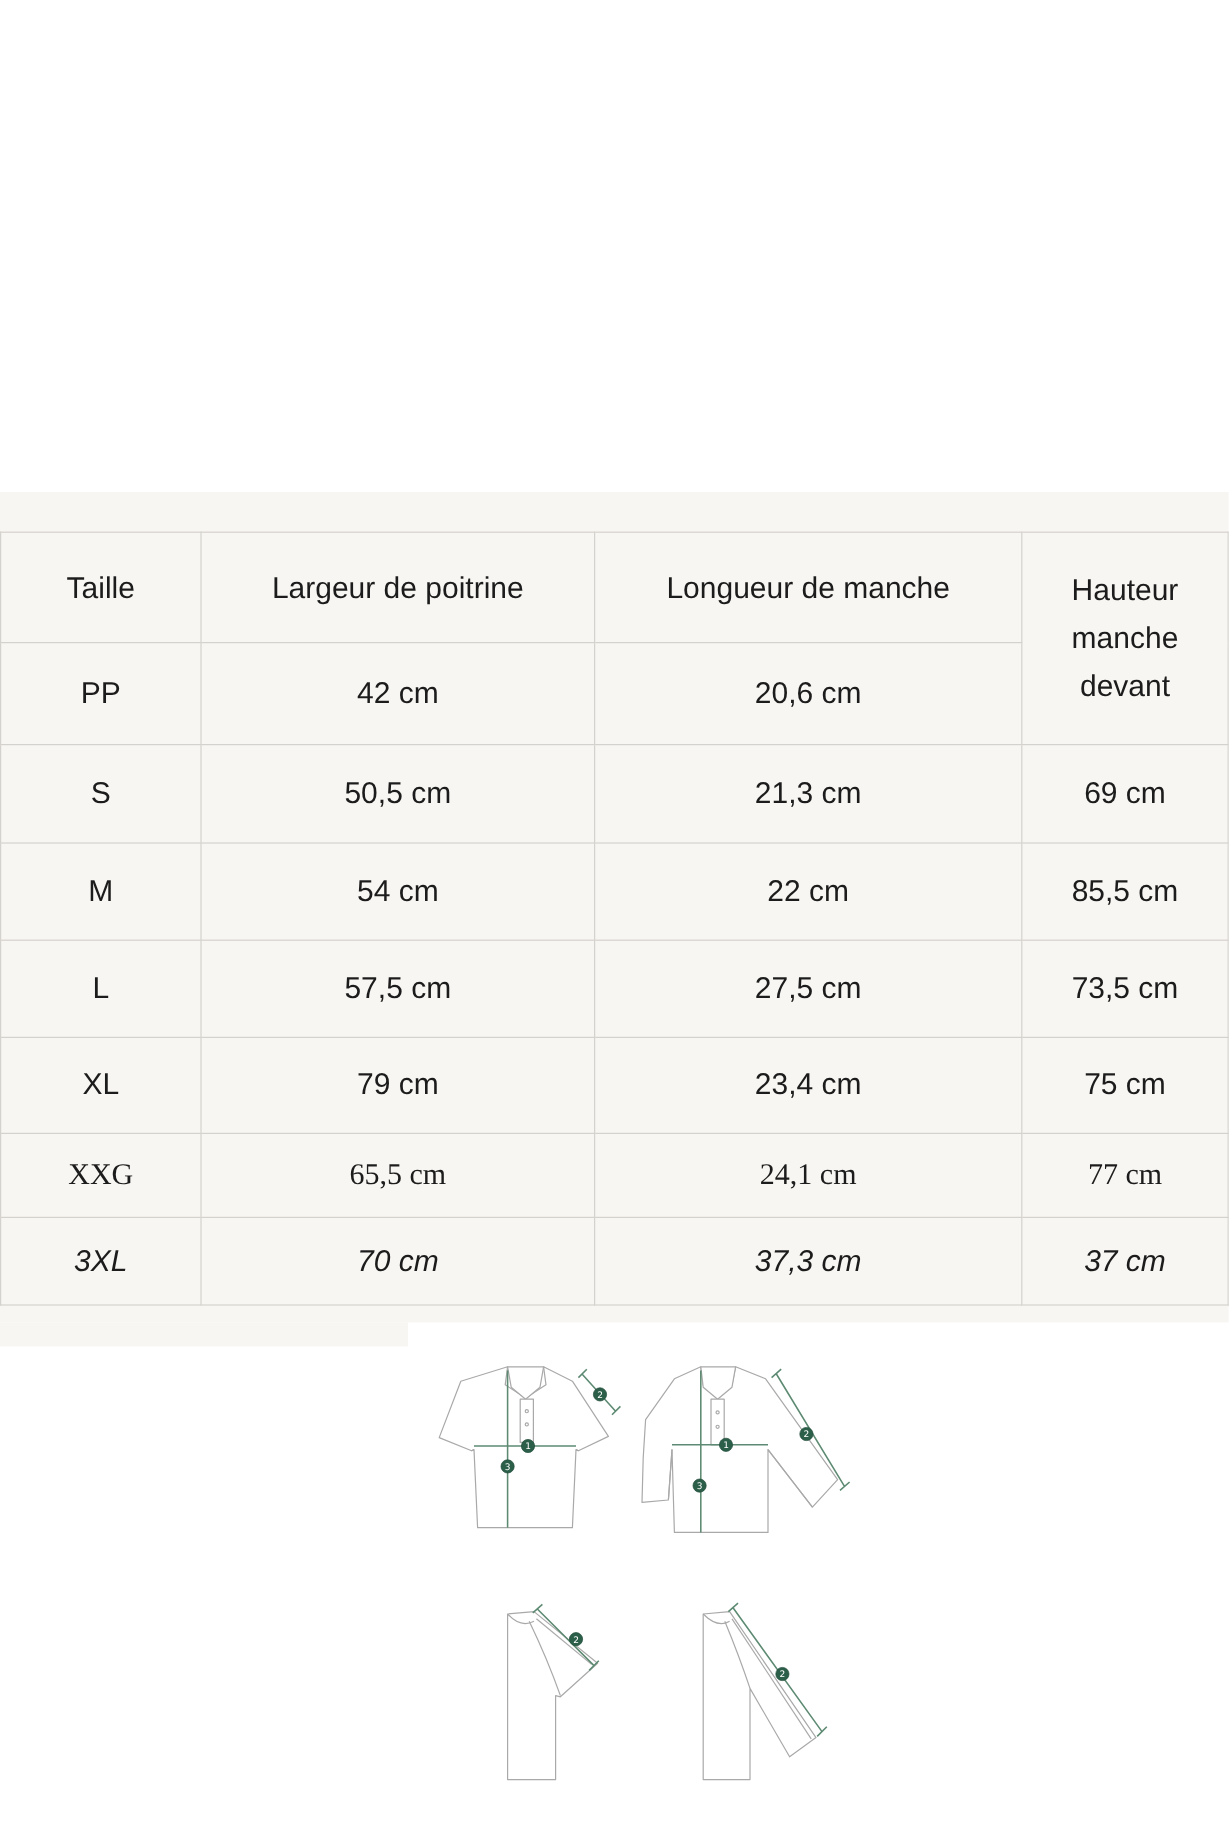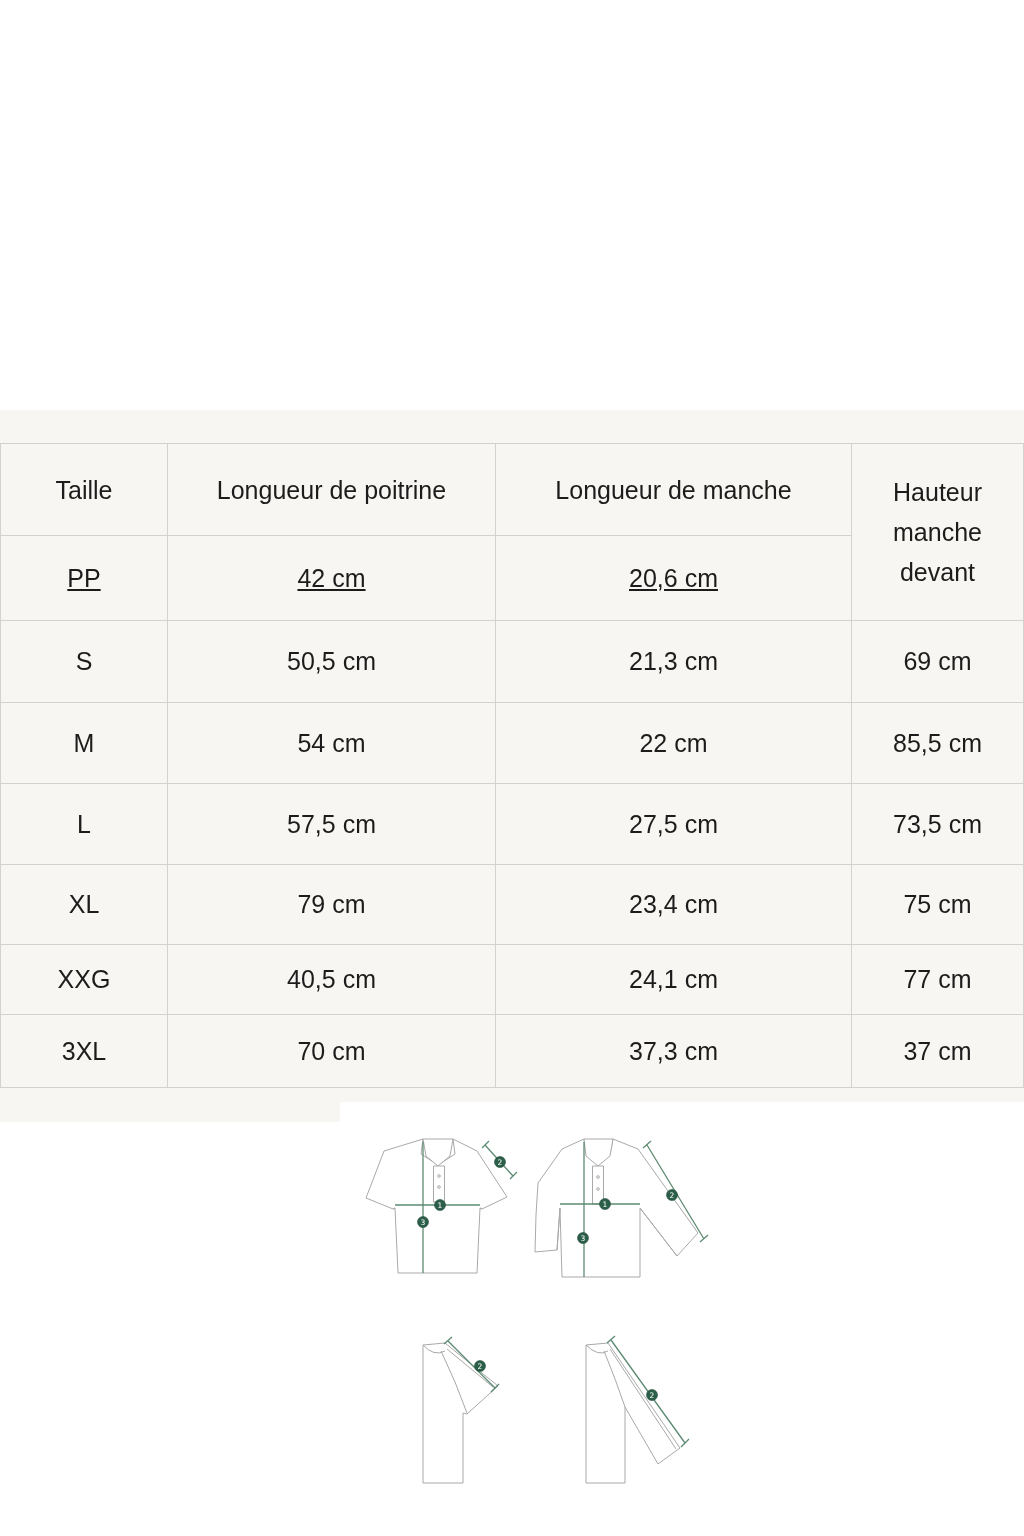--- a/index.html
+++ b/index.html
@@ -23,27 +23,27 @@
     font-size:25px;color:#1c1c1c;
   }
   .size-table th,.size-table td{
     border:1px solid #d4d2ce;
     text-align:center;vertical-align:middle;
     font-weight:400;padding:0 6px;
     background:#f8f6f2;
   }
   .size-table th{line-height:1.6;}
   tr.r-head{height:92px;}
-  tr.r-pp{height:85px;text-decoration:underline;}
+  tr.r-pp{height:85px;}
   tr.r-s{height:82px;}
   tr.r-m{height:81px;}
   tr.r-l{height:81px;}
   tr.r-xl{height:80px;}
-  tr.r-xxg{height:70px;}
-  tr.r-3xl{height:73px;}
+  tr.r-xxg{height:70px;font-family:Liberation Serif, serif;}
+  tr.r-3xl{height:73px;font-style:italic;}
   
   .diagram-top{position:absolute;left:355px;top:1125px;width:380px;height:175px;}
   .diagram-bottom{position:absolute;left:400px;top:1330px;width:310px;height:180px;}
   .outline{fill:#ffffff;stroke:#a9a9a9;stroke-width:1;stroke-linejoin:round;}
   .seam{fill:none;stroke:#a9a9a9;stroke-width:1;}
   .measure{fill:none;stroke:#5d8a72;stroke-width:1.3;}
   .badge{fill:#2b5f4a;stroke:#234c3b;stroke-width:0.6;}
   .badge-num{fill:#ffffff;font-family:"DejaVu Sans",sans-serif;font-size:7.5px;text-anchor:middle;}
 </style>
 </head>
@@ -55,21 +55,21 @@
 <table class="size-table">
   <colgroup>
     <col style="width:167px">
       <col style="width:328px">
       <col style="width:356px">
       <col style="width:172px">
   </colgroup>
   <tbody>
     <tr class="r-head">
       <th>Taille</th>
-      <th>Longueur de poitrine</th>
+      <th>Largeur de poitrine</th>
       <th>Longueur de manche</th>
       <th rowspan="2">Hauteur manche devant</th>
     </tr>
     <tr class="r-pp">
       <td>PP</td>
       <td>42 cm</td>
       <td>20,6 cm</td>
     </tr>
     <tr class="r-s">
       <td>S</td>
@@ -90,21 +90,21 @@
       <td>73,5 cm</td>
     </tr>
     <tr class="r-xl">
       <td>XL</td>
       <td>79 cm</td>
       <td>23,4 cm</td>
       <td>75 cm</td>
     </tr>
     <tr class="r-xxg">
       <td>XXG</td>
-      <td>40,5 cm</td>
+      <td>65,5 cm</td>
       <td>24,1 cm</td>
       <td>77 cm</td>
     </tr>
     <tr class="r-3xl">
       <td>3XL</td>
       <td>70 cm</td>
       <td>37,3 cm</td>
       <td>37 cm</td>
     </tr>
   </tbody>

